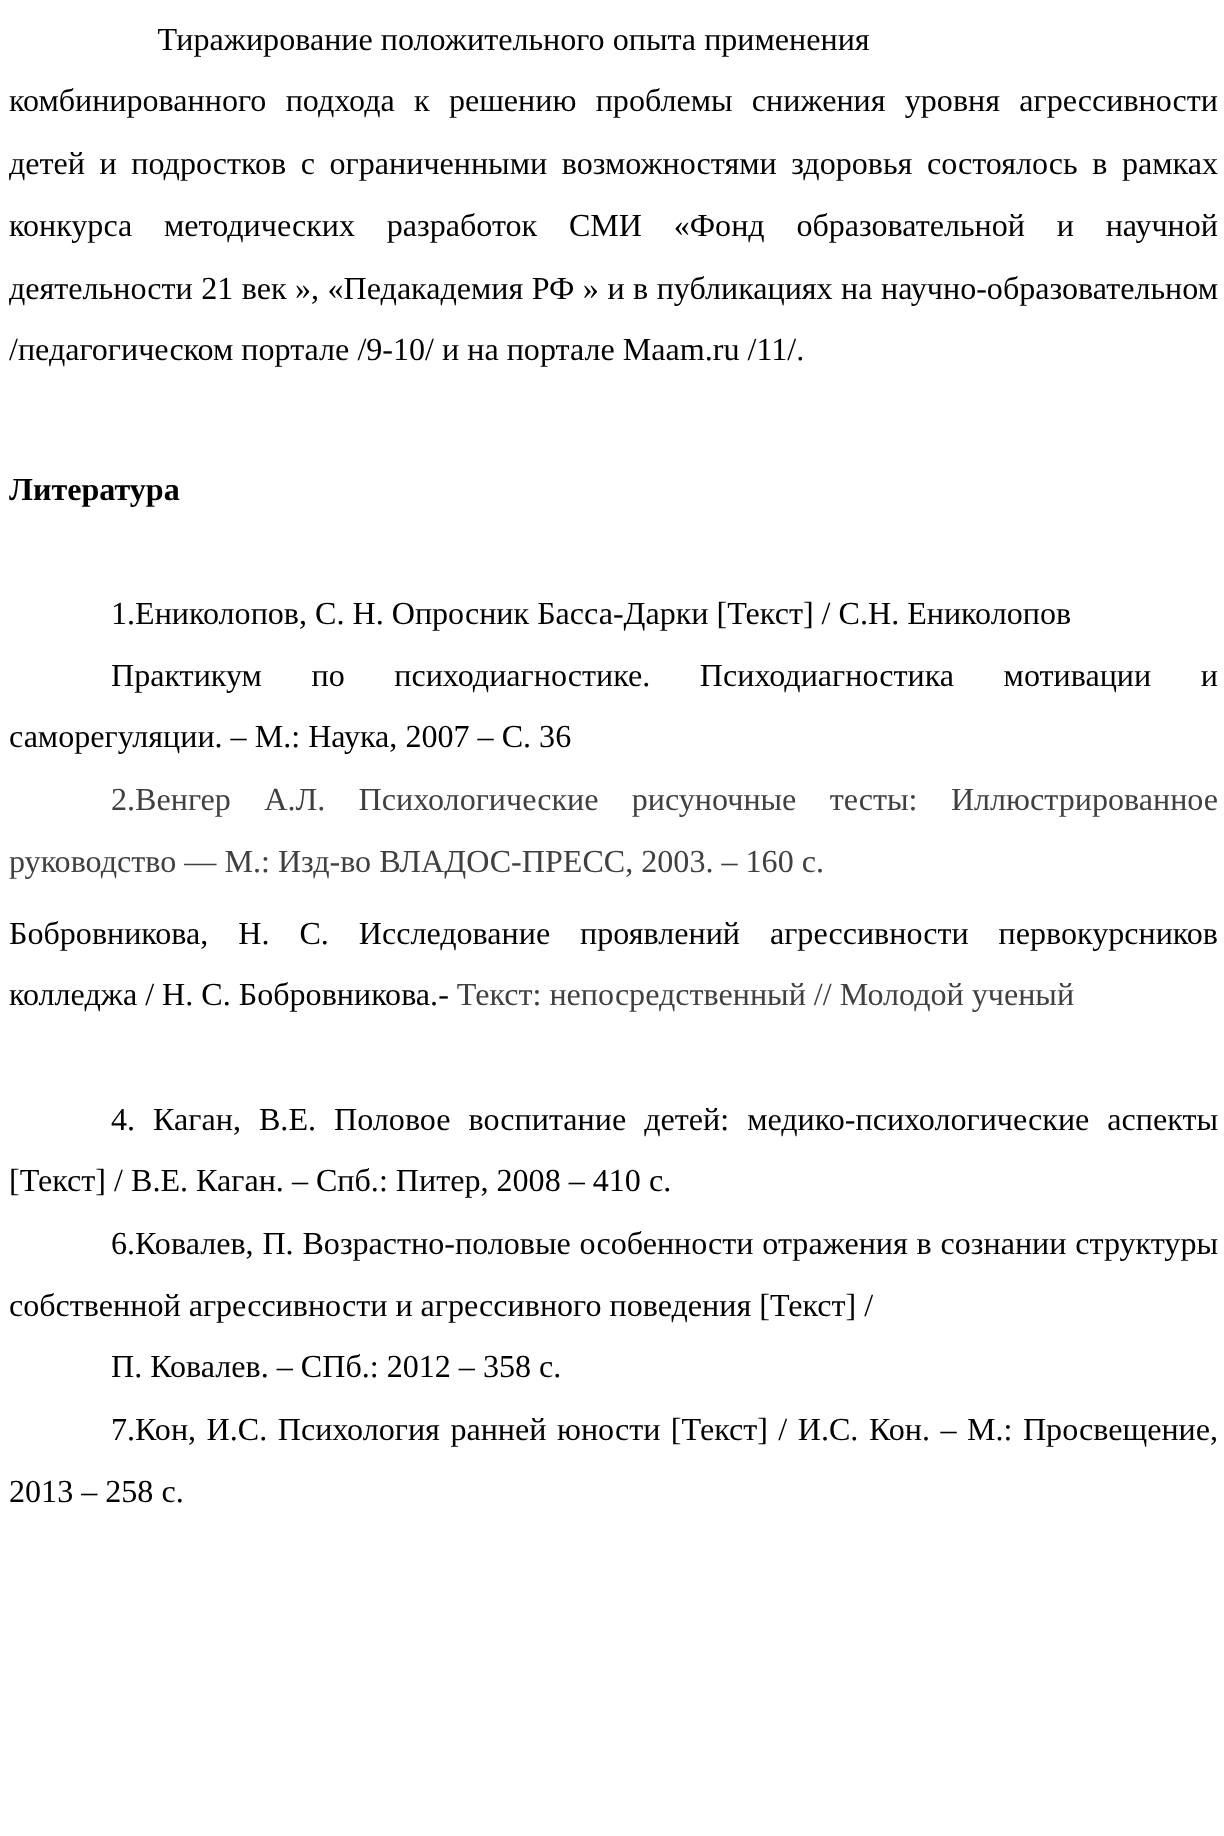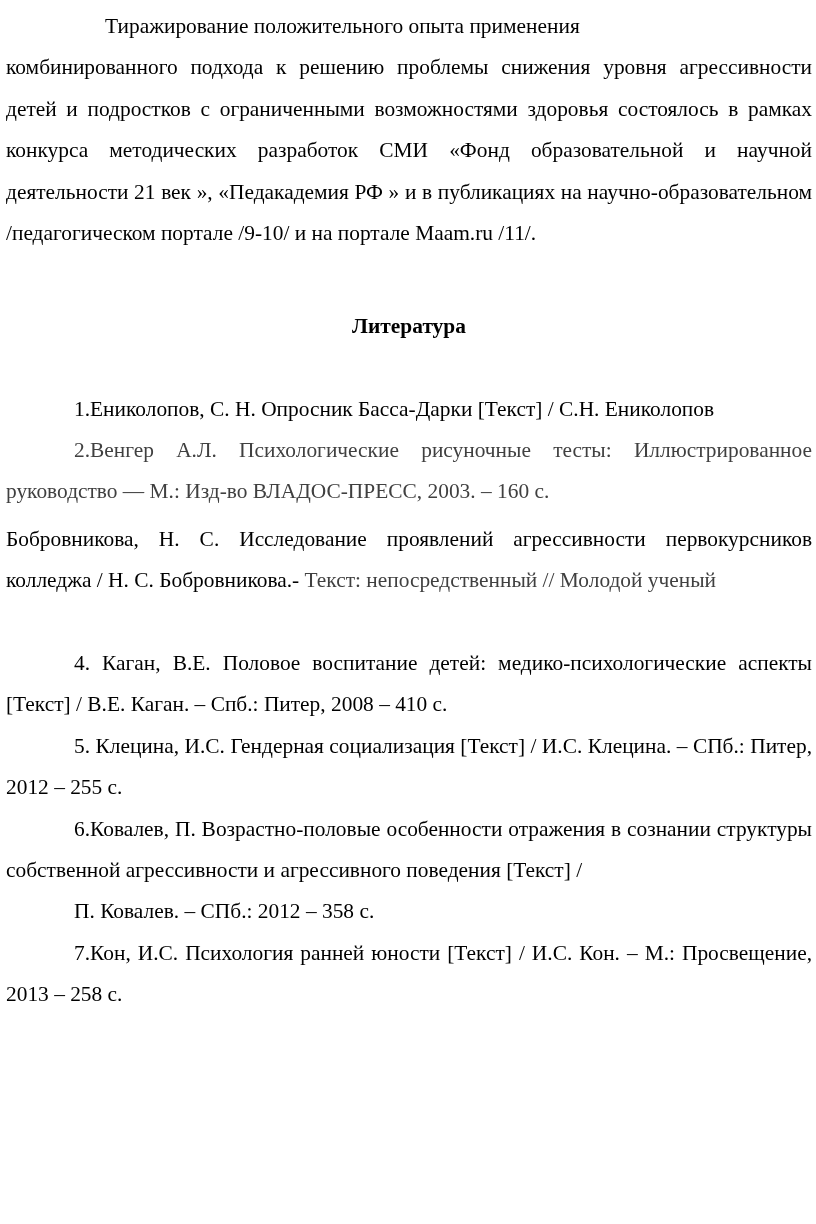--- a/index.html
+++ b/index.html
@@ -29,21 +29,21 @@
     text-align: justify;
   }
   .indent {
     text-indent: 68px;
   }
   .indent-lg {
     text-indent: 99px;
   }
   p.heading {
     margin-top: 10px;
-    text-align: center;
+    text-align: left;
     font-weight: bold;
   }
   .muted {
     color: #404040;
   }
   .blank {
     height: 41.4px;
   }
   .item3 {
     margin-top: 6px !important;
@@ -56,30 +56,30 @@
 
   <p class="para indent-lg"><span>Тиражирование положительного опыта применения</span><br><span>комбинированного подхода к решению проблемы снижения уровня агрессивности детей и подростков с ограниченными возможностями здоровья состоялось в рамках конкурса методических разработок СМИ «Фонд образовательной и научной деятельности 21 век », «Педакадемия РФ » и в публикациях на научно-образовательном /педагогическом портале /9-10/ и на портале Maam.ru /11/.</span></p>
 
   <div class="blank"></div>
 
   <p class="heading">Литература</p>
 
   <div class="blank"></div>
 
   <p class="para indent">1.Ениколопов, С. Н. Опросник Басса-Дарки [Текст] / С.Н. Ениколопов</p>
+  <p class="para indent">Практикум по психодиагностике. Психодиагностика мотивации и саморегуляции. – М.: Наука, 2007 – С. 36</p>
 
   <p class="para indent muted">2.Венгер А.Л. Психологические рисуночные тесты: Иллюстрированное руководство — М.: Изд-во ВЛАДОС-ПРЕСС, 2003. – 160 с.</p>
 
   <p class="para item3"><span>Бобровникова, Н. С. Исследование проявлений агрессивности первокурсников колледжа / Н. С. Бобровникова.- </span><span class="muted">Текст: непосредственный // Молодой ученый</span></p>
 
   <div class="blank"></div>
 
   <p class="para indent">4. Каган, В.Е. Половое воспитание детей: медико-психологические аспекты [Текст] / В.Е. Каган. – Спб.: Питер, 2008 – 410 с.</p>
 
-  <p class="para indent">5. Клецина, И.С. Гендерная социализация [Текст] / И.С. Клецина. – СПб.: Питер, 2012 – 255 с.</p>
 
   <p class="para indent">6.Ковалев, П. Возрастно-половые особенности отражения в сознании структуры собственной агрессивности и агрессивного поведения [Текст] /</p>
   <p class="para indent">П. Ковалев. – СПб.: 2012 – 358 с.</p>
 
   <p class="para indent">7.Кон, И.С. Психология ранней юности [Текст] / И.С. Кон. – М.: Просвещение, 2013 – 258 с.</p>
 
 
 </div>
 
 </body></html>

